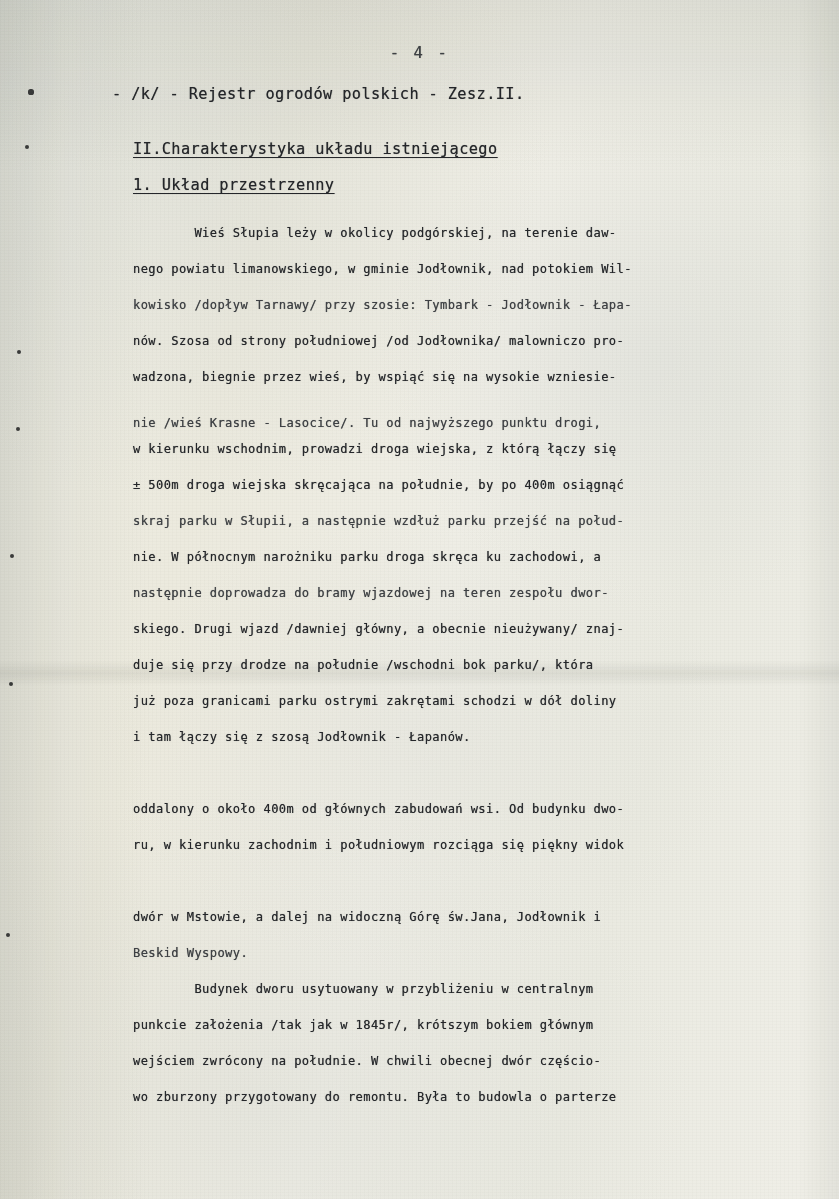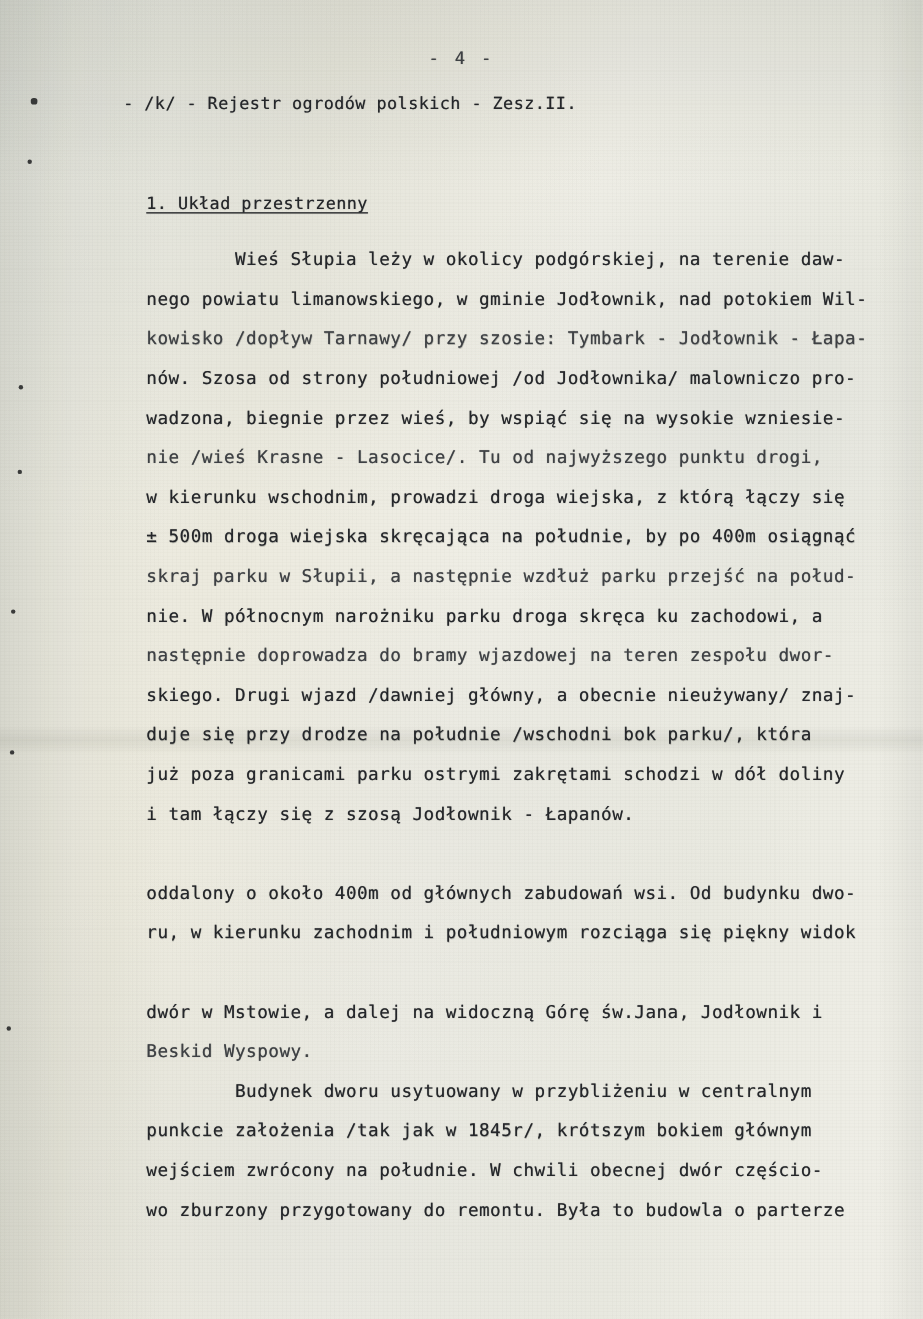--- a/index.html
+++ b/index.html
@@ -83,21 +83,21 @@
 
   .heading {
     text-decoration: underline;
     text-decoration-thickness: from-font;
     text-underline-offset: 3px;
   }
   #section-heading { left: 133px; top: 140px; }
   #subsection-heading { left: 133px; top: 176px; }
 
   
-  .bodyline { left: 133px; font-size: 16px; }
+  .bodyline { left: 133px; font-size: 12px; }
 
   
   .speck {
     position: absolute;
     background: #1d1f20;
     border-radius: 50%;
     opacity: .85;
     pointer-events: none;
   }
   
@@ -126,29 +126,30 @@
 
   <div id="topshade"></div>
   <div id="gutter"></div>
   <div id="edge-right"></div>
   <div id="crease"></div>
 
   <div class="typed ink-mid" id="page-number">- 4 -</div>
 
   <div class="typed ink-dark" id="header-line">- /k/ - Rejestr ogrodów polskich - Zesz.II.</div>
 
+  <div class="typed ink-dark heading" id="section-heading">II.Charakterystyka układu istniejącego</div>
 
   <div class="typed ink-dark heading" id="subsection-heading">1. Układ przestrzenny</div>
 
   <div class="typed bodyline ink-dark" style="top:226px">        Wieś Słupia leży w okolicy podgórskiej, na terenie daw-</div>
   <div class="typed bodyline ink-dark" style="top:262px">nego powiatu limanowskiego, w gminie Jodłownik, nad potokiem Wil-</div>
   <div class="typed bodyline ink-mid" style="top:298px">kowisko /dopływ Tarnawy/ przy szosie: Tymbark - Jodłownik - Łapa-</div>
   <div class="typed bodyline ink-dark" style="top:334px">nów. Szosa od strony południowej /od Jodłownika/ malowniczo pro-</div>
   <div class="typed bodyline ink-dark" style="top:370px">wadzona, biegnie przez wieś, by wspiąć się na wysokie wzniesie-</div>
-  <div class="typed bodyline ink-mid" style="top:406px">nie /wieś Krasne - Lasocice/. Tu od najwyższego punktu drogi,</div>
+  <div class="typed bodyline ink-mid" style="top:416px">nie /wieś Krasne - Lasocice/. Tu od najwyższego punktu drogi,</div>
   <div class="typed bodyline ink-dark" style="top:442px">w kierunku wschodnim, prowadzi droga wiejska, z którą łączy się</div>
   <div class="typed bodyline ink-dark" style="top:478px">± 500m droga wiejska skręcająca na południe, by po 400m osiągnąć</div>
   <div class="typed bodyline ink-mid" style="top:514px">skraj parku w Słupii, a następnie wzdłuż parku przejść na połud-</div>
   <div class="typed bodyline ink-dark" style="top:550px">nie. W północnym narożniku parku droga skręca ku zachodowi, a</div>
   <div class="typed bodyline ink-mid" style="top:586px">następnie doprowadza do bramy wjazdowej na teren zespołu dwor-</div>
   <div class="typed bodyline ink-dark" style="top:658px">duje się przy drodze na południe /wschodni bok parku/, która</div>
   <div class="typed bodyline ink-dark" style="top:622px">skiego. Drugi wjazd /dawniej główny, a obecnie nieużywany/ znaj-</div>
   <div class="typed bodyline ink-dark" style="top:694px">już poza granicami parku ostrymi zakrętami schodzi w dół doliny</div>
   <div class="typed bodyline ink-dark" style="top:730px">i tam łączy się z szosą Jodłownik - Łapanów.</div>
 

